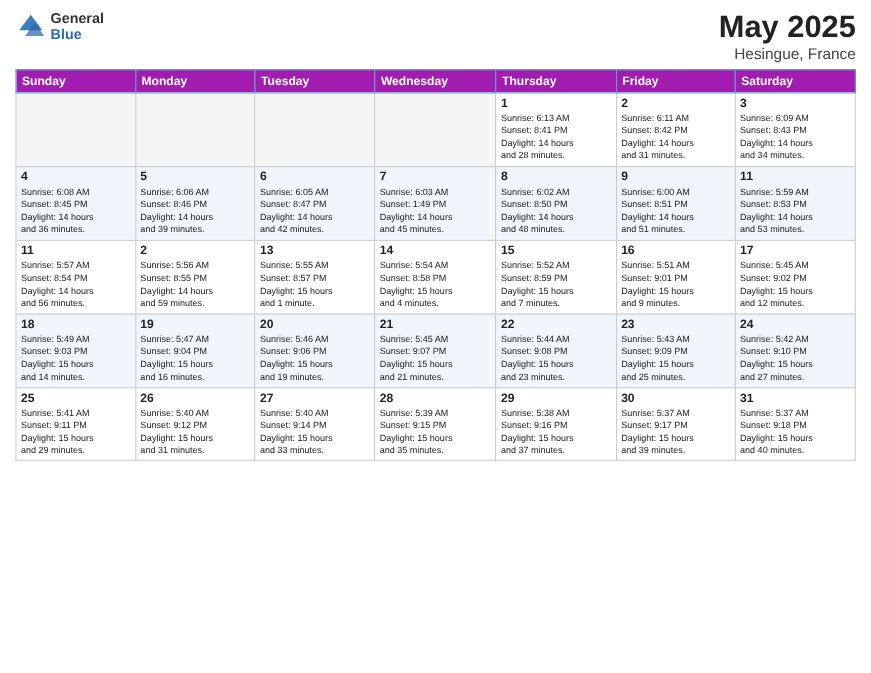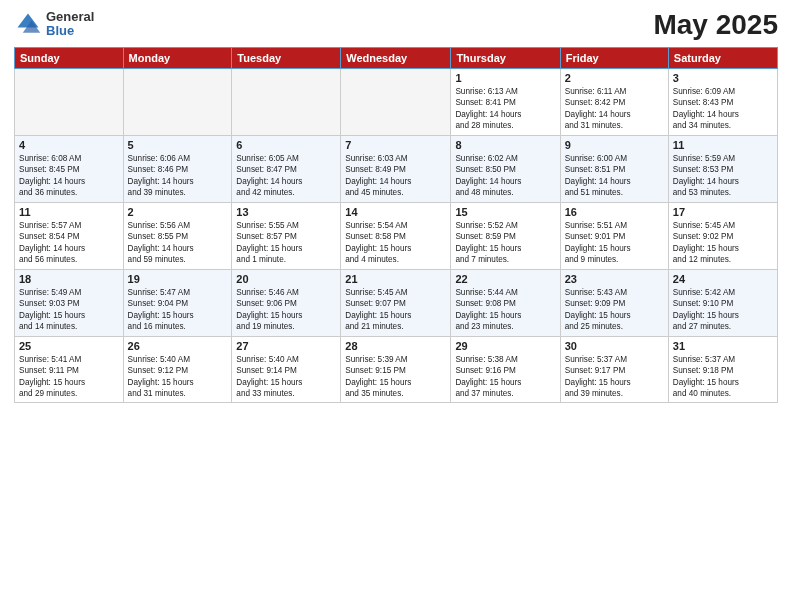--- a/index.html
+++ b/index.html
@@ -51,21 +51,21 @@
     .sub-title {
       font-size: 14px;
       color: #444;
     }
     .calendar {
       width: 100%;
       border-collapse: collapse;
       border: 1px solid #ccc;
     }
     .calendar th {
-      background-color: #b91c1c;
+      background-color: #a21caf;
       color: #fff;
       font-size: 11px;
       font-weight: bold;
       text-align: left;
       padding: 4px 5px;
       border: 1px solid #5a9dd0;
     }
     .calendar td {
       vertical-align: top;
       border: 1px solid #ccc;
@@ -107,20 +107,21 @@
         <polygon points="16,4 28,20 4,20" fill="#3a7fc1"></polygon>
         <polygon points="20,12 30,26 10,26" fill="#2b5fa8" opacity="0.7"></polygon>
       </svg>
       <div class="logo-text">
         <span class="logo-general">General</span>
         <span class="logo-blue">Blue</span>
       </div>
     </div>
     <div class="title-block">
       <div class="main-title">May 2025</div>
+      <div class="sub-title">Hesingue, France</div>
     </div>
   </div>
 
   <table class="calendar">
     <thead>
       <tr>
       <th>Sunday</th>
           <th>Monday</th>
           <th>Tuesday</th>
           <th>Wednesday</th>
@@ -175,21 +176,21 @@
           <td>
             <span class="day-num">6</span>
             <div class="cell-content" style="white-space: pre-line;">Sunrise: 6:05 AM
 Sunset: 8:47 PM
 Daylight: 14 hours
 and 42 minutes.</div>
           </td>
           <td>
             <span class="day-num">7</span>
             <div class="cell-content" style="white-space: pre-line;">Sunrise: 6:03 AM
-Sunset: 8:49 PM
+Sunset: 1:49 PM
 Daylight: 14 hours
 and 45 minutes.</div>
           </td>
           <td>
             <span class="day-num">8</span>
             <div class="cell-content" style="white-space: pre-line;">Sunrise: 6:02 AM
 Sunset: 8:50 PM
 Daylight: 14 hours
 and 48 minutes.</div>
           </td>

